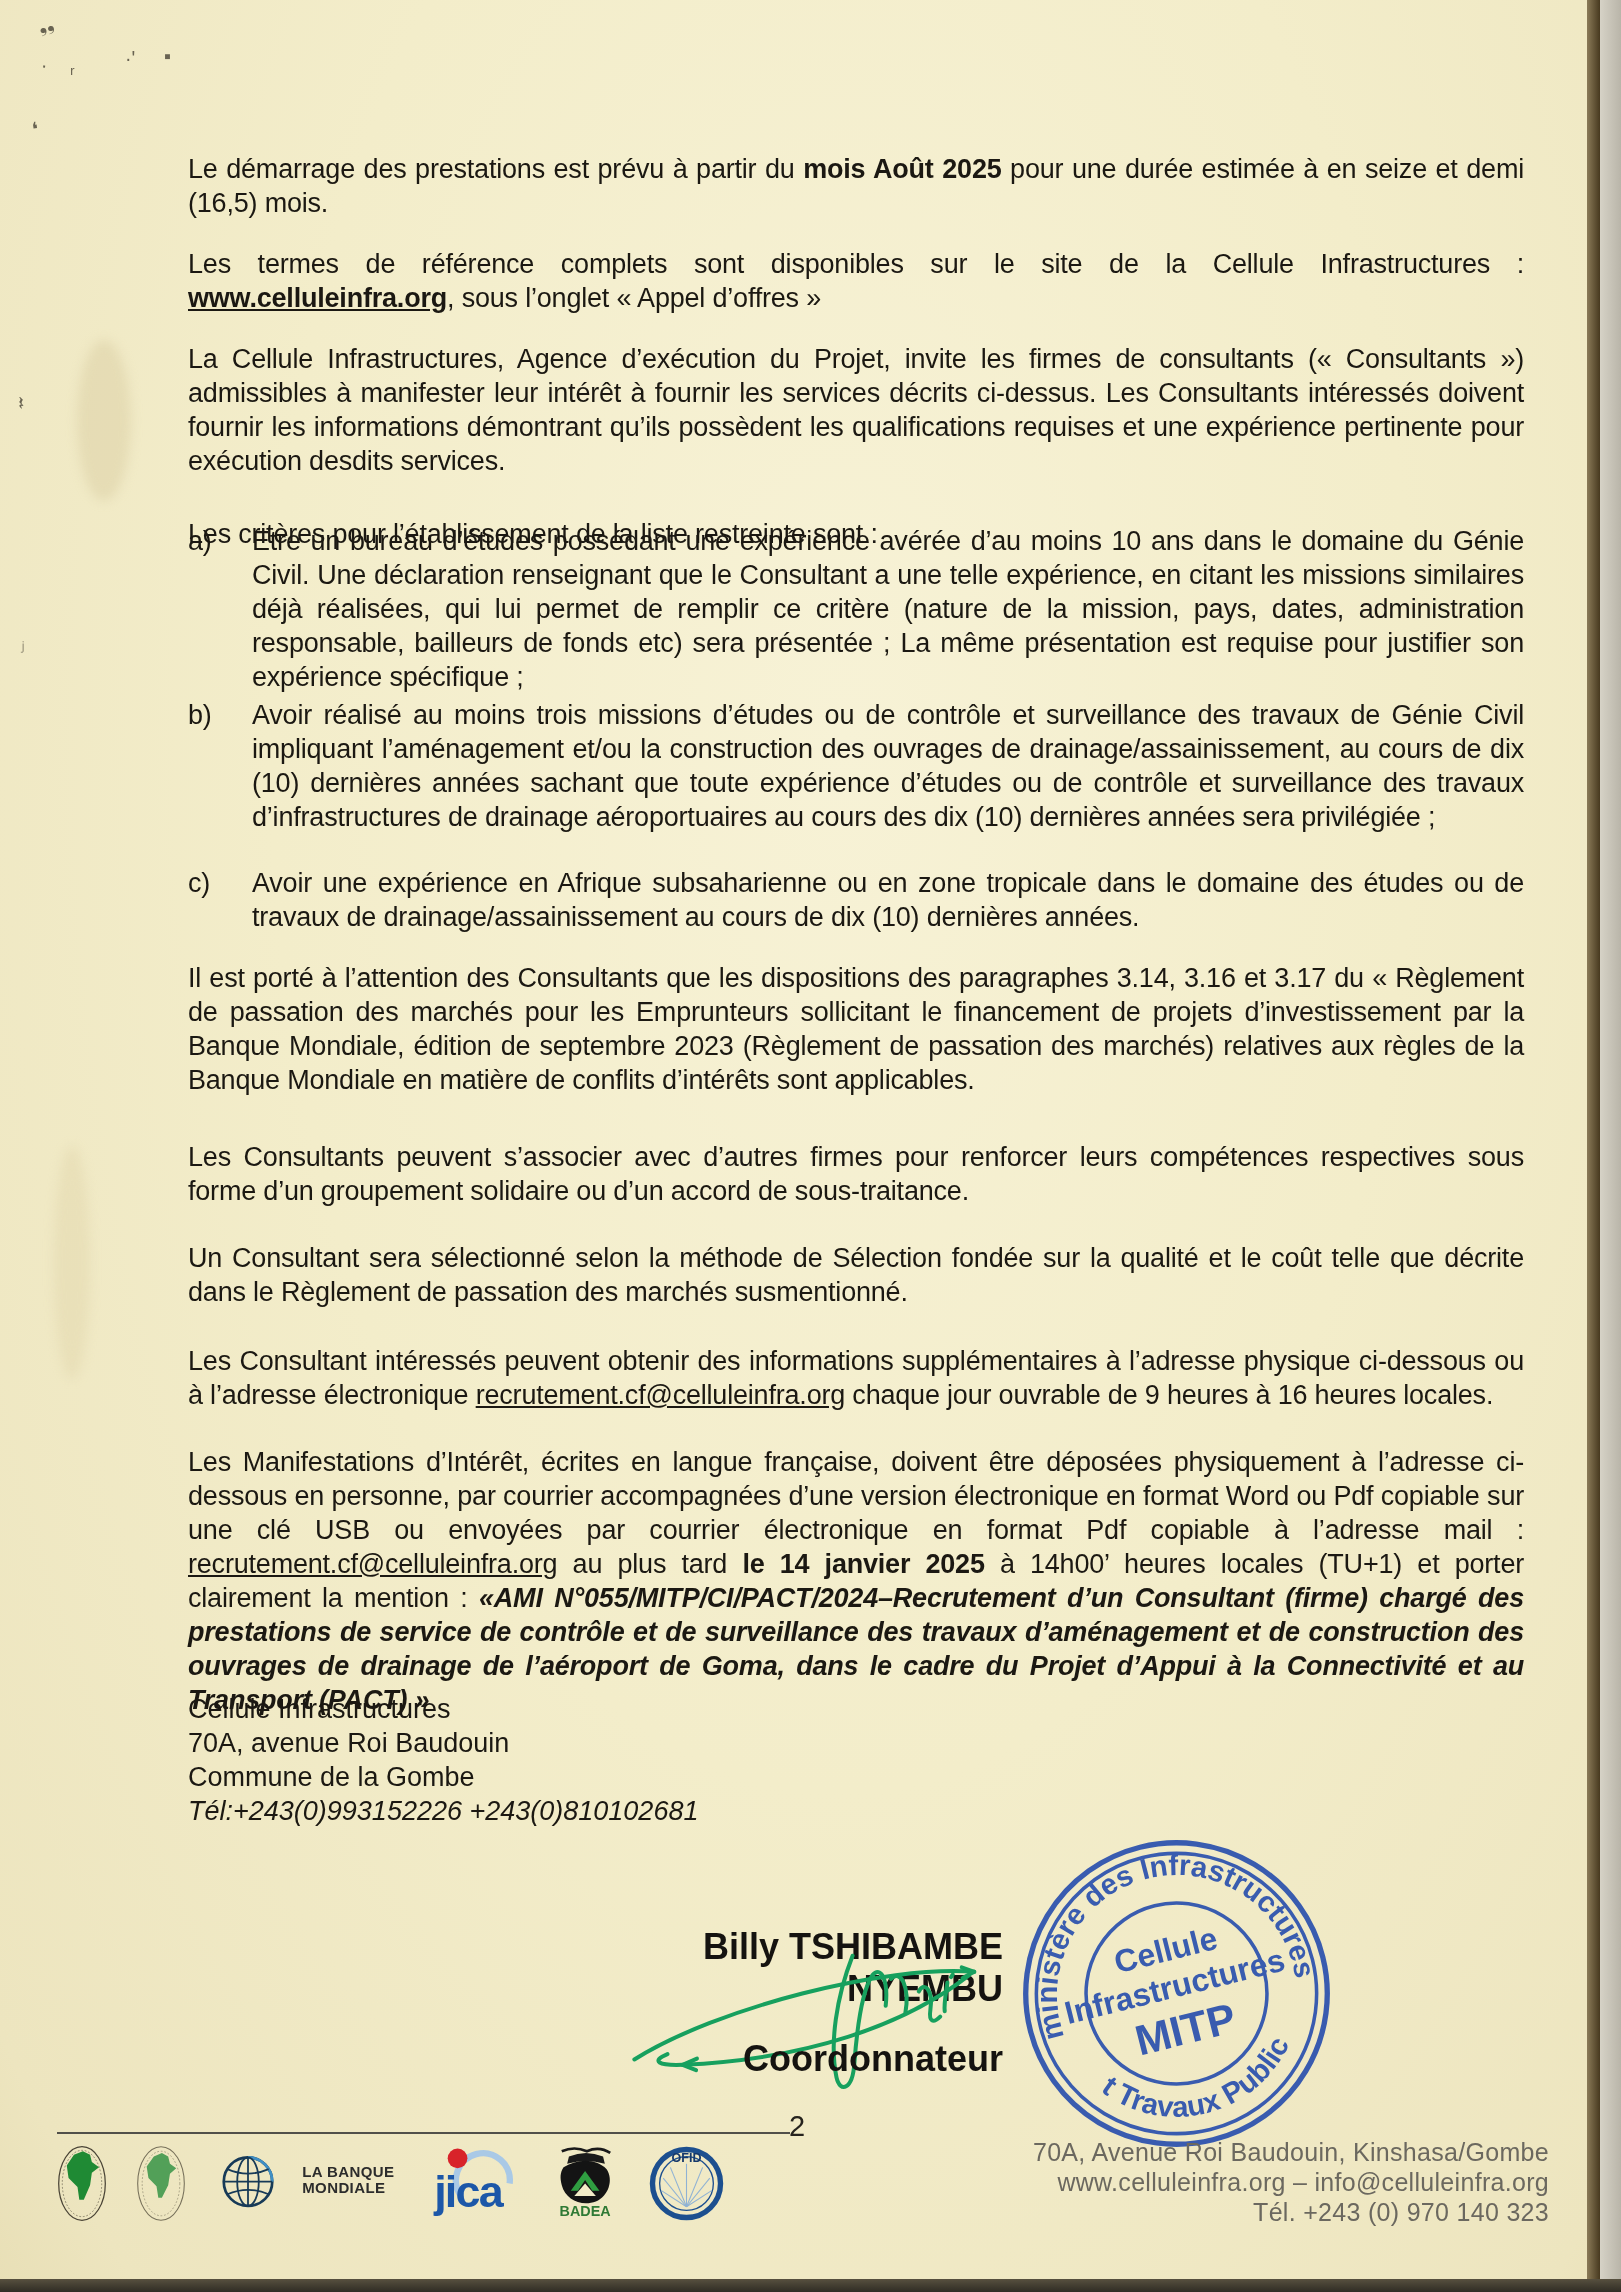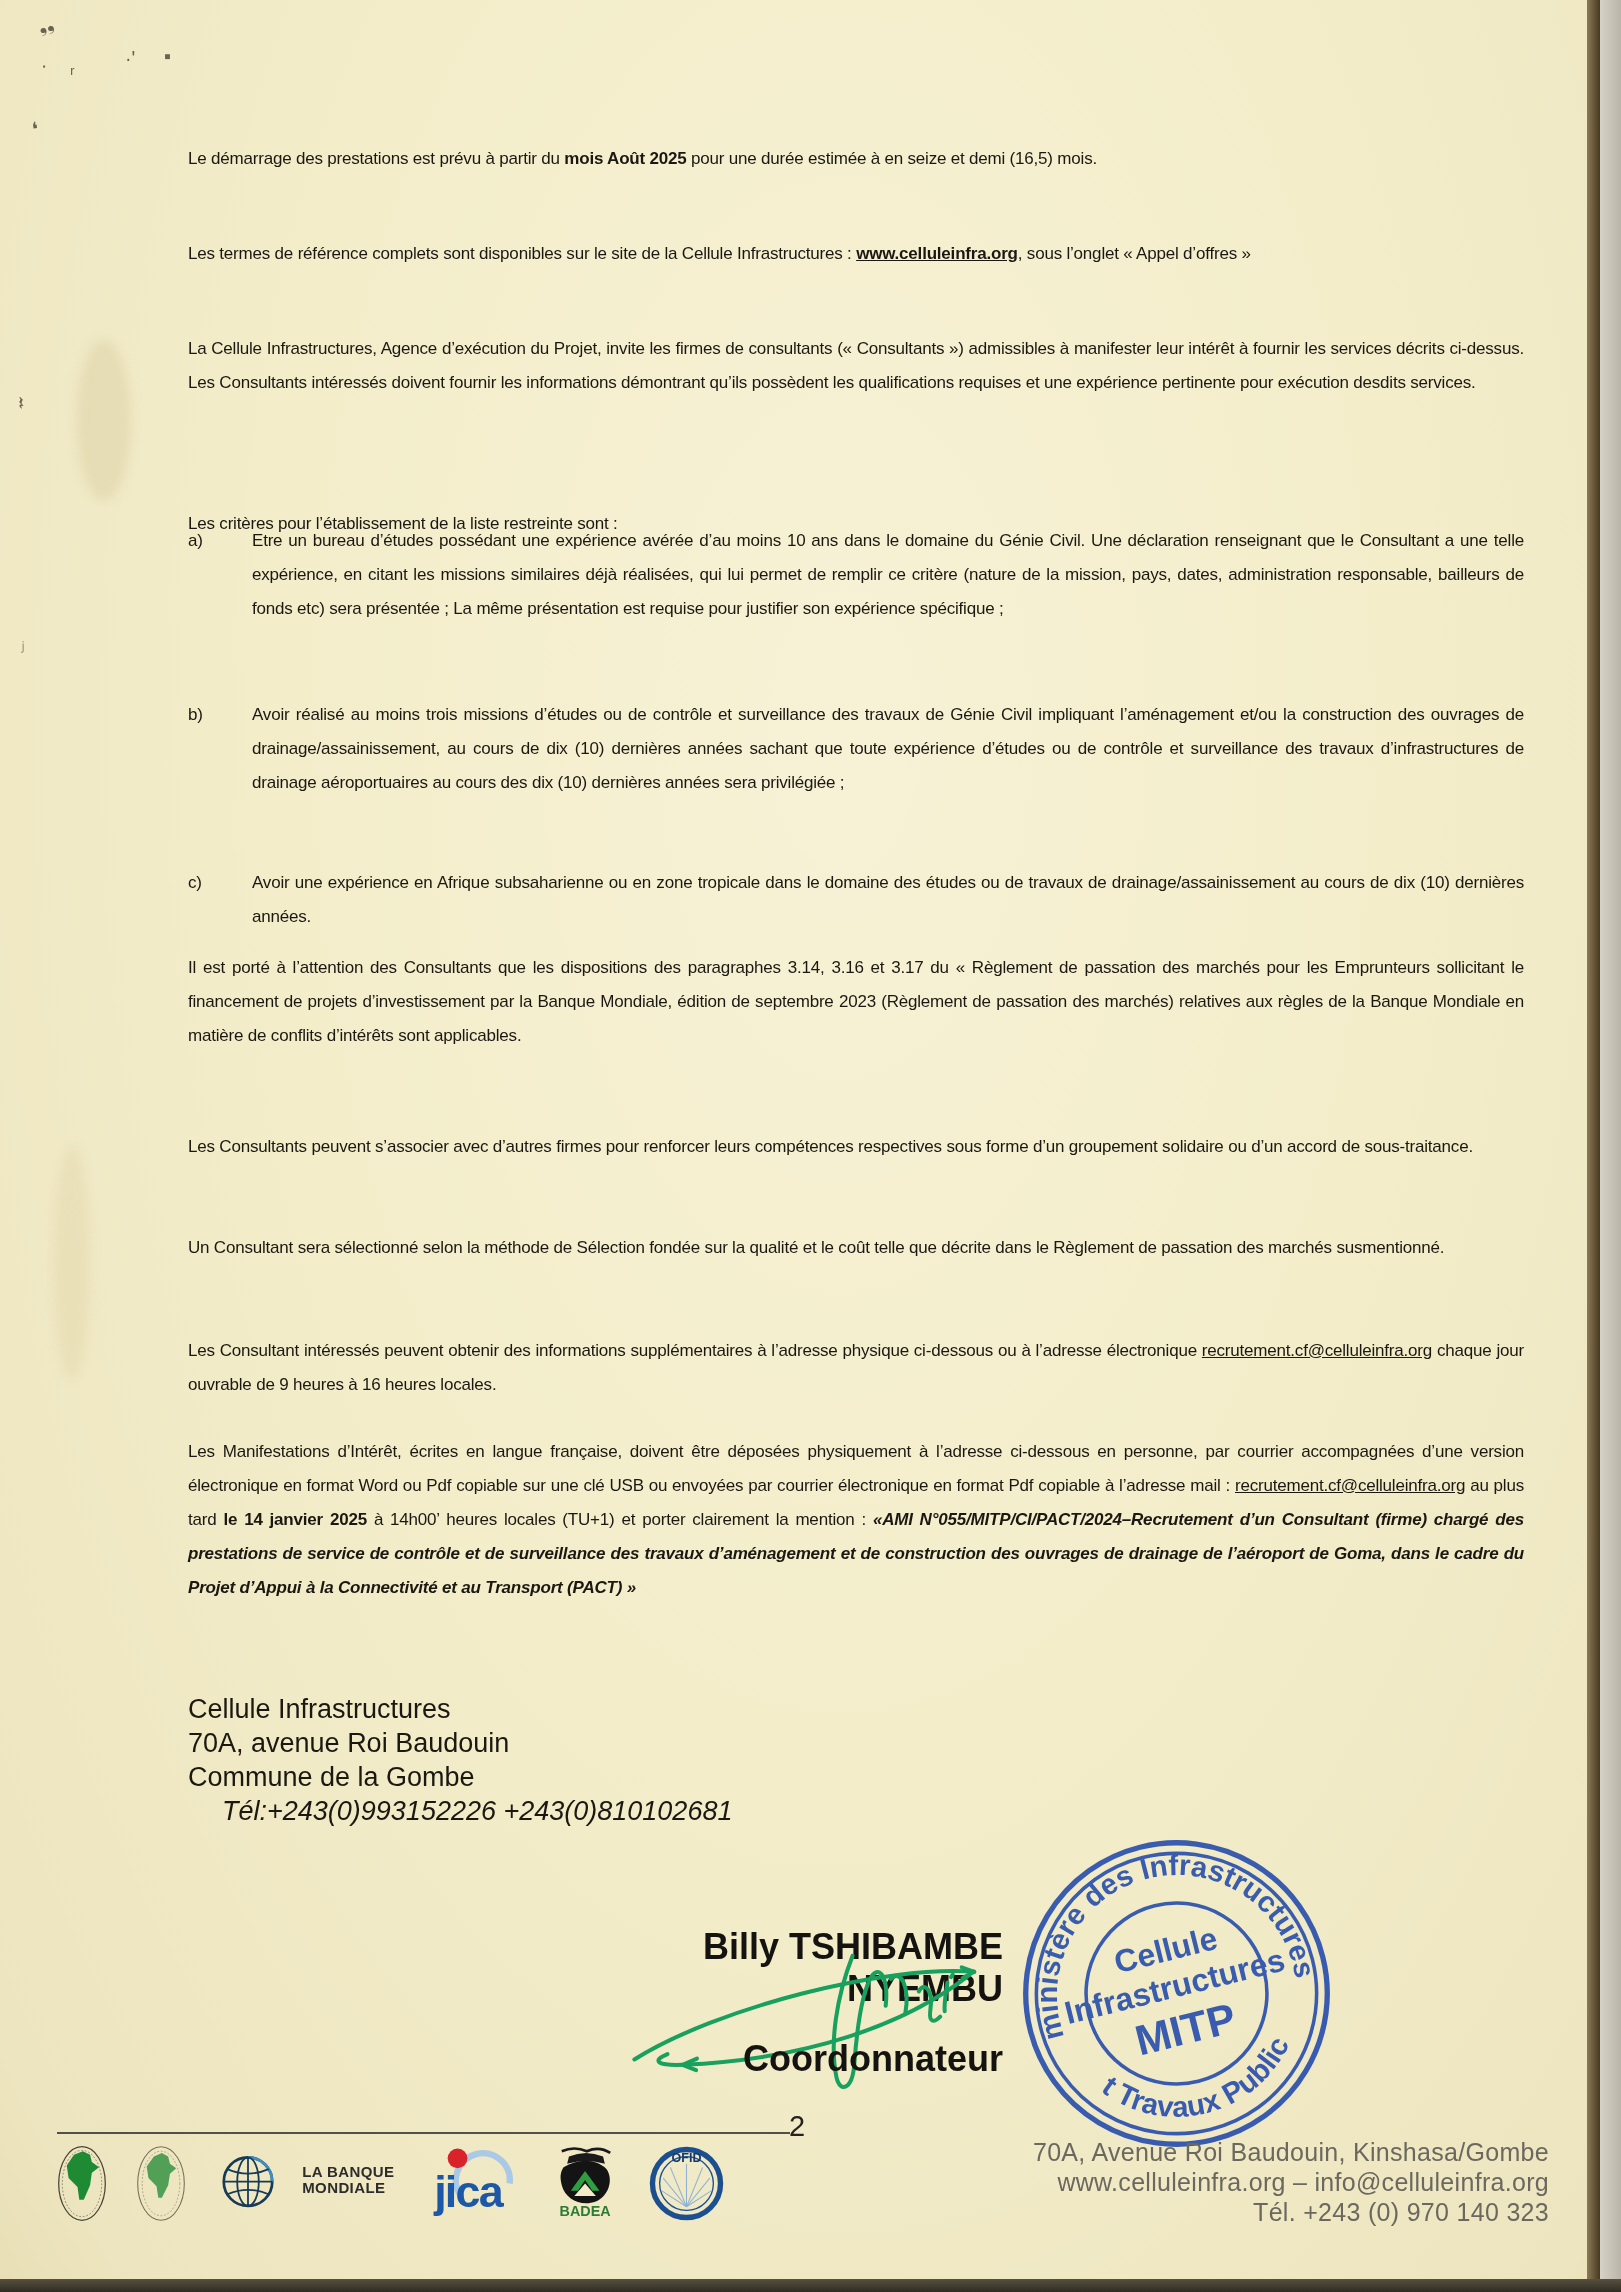--- a/index.html
+++ b/index.html
@@ -3,27 +3,27 @@
 <meta charset="utf-8">
 <style>
   html,body{margin:0;padding:0;background:#222;}
   .page{
     position:relative;width:1621px;height:2293px;overflow:hidden;
     background:radial-gradient(ellipse at 52% 32%, #f7f2d6 0%, #f3edca 48%, #ede5bf 92%, #e8dfb6 100%);
     font-family:"Liberation Sans", sans-serif;color:#1b1812;
   }
   .para{
     position:absolute;left:188px;width:1336px;
-    font-size:17px;line-height:34px;letter-spacing:-0.2px;
+    font-size:27px;line-height:34px;letter-spacing:-0.2px;
     text-align:justify;color:#1b1812;
   }
   .list-item{padding-left:64px;box-sizing:border-box;}
   .list-item .marker{position:absolute;left:0;top:0;}
   .addr{position:absolute;left:188px;width:806px;font-size:27px;line-height:34px;color:#1b1812;}
-  .addr .tel{font-style:italic;margin-left:34px;}
+  .addr .tel{font-style:italic;}
   .sig-name,.sig-title{position:absolute;left:537px;width:466px;text-align:right;font-weight:bold;font-size:36px;color:#151310;}
   .footer-line{position:absolute;left:57px;top:2132px;width:733px;height:1.8px;background:#51504a;}
   .page-number{position:absolute;left:770px;top:2110px;width:54px;text-align:center;font-size:29px;color:#26231e;}
   .logos-row{position:absolute;left:56px;top:2144px;height:82px;display:flex;align-items:flex-start;gap:27px;}
   .footer-right{
     position:absolute;right:72px;top:2137px;text-align:right;
     font-size:25px;line-height:30px;color:#6b685f;letter-spacing:0.3px;
   }
   .stamp{position:absolute;left:1008px;top:1825px;width:337px;height:337px;opacity:0.92;}
   .sig-svg{position:absolute;left:618px;top:1945px;width:403px;height:161px;}

